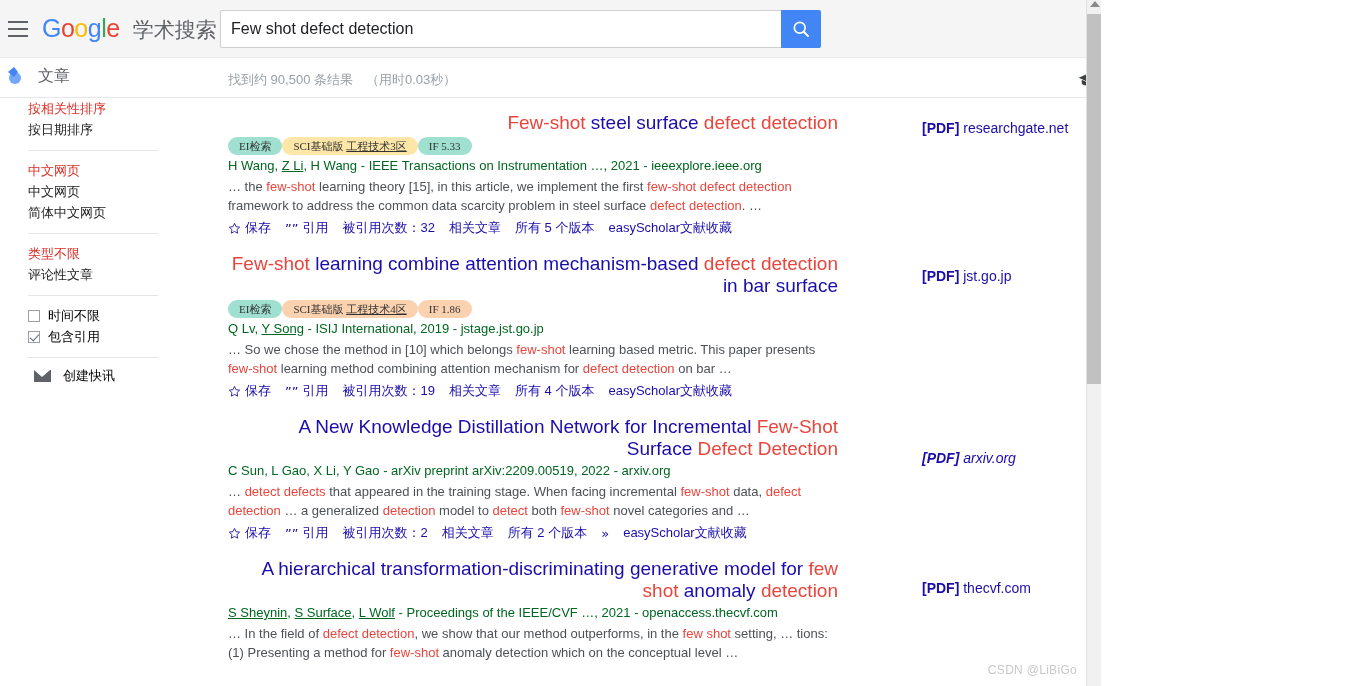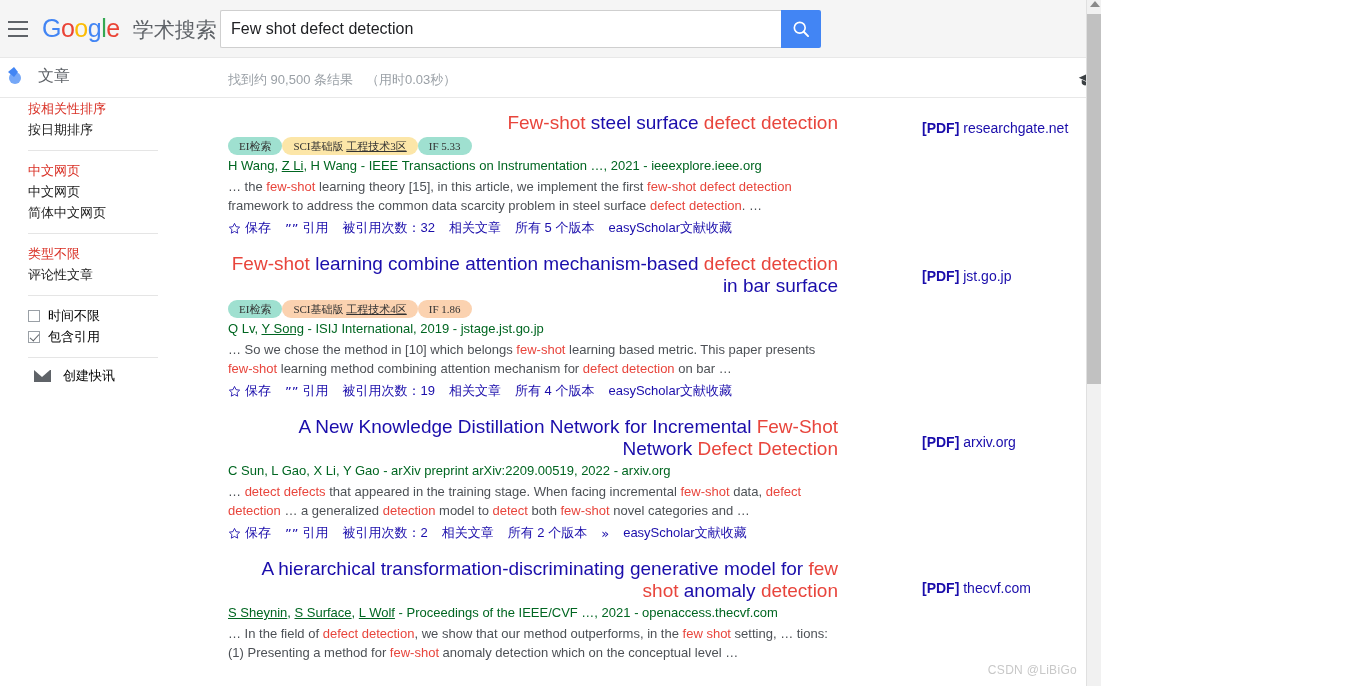--- a/index.html
+++ b/index.html
@@ -410,21 +410,21 @@
           </div>
           <div class="act">
             <span>所有 4 个版本</span>
           </div>
           <div class="act">
             <span>easyScholar文献收藏</span>
           </div>
         </div>
       </div>
       <div class="result">
-        <h3 class="res-title"><span>A New Knowledge Distillation Network for Incremental </span><span class="hl">Few-Shot</span><span> Network </span><span class="hl">Defect Detection</span></h3>
+        <h3 class="res-title"><span>A New Knowledge Distillation Network for Incremental </span><span class="hl">Few-Shot</span><span> Surface </span><span class="hl">Defect Detection</span></h3>
         <div class="res-authors"><span>C Sun, L Gao, X Li, Y Gao - arXiv preprint arXiv:2209.00519, 2022 - arxiv.org</span></div>
         <div class="res-snippet"><span>… </span><span class="hl">detect defects</span><span> that appeared in the training stage. When facing incremental </span><span class="hl">few-shot</span><span> data, </span><span class="hl">defect detection</span><span> … a generalized </span><span class="hl">detection</span><span> model to </span><span class="hl">detect</span><span> both </span><span class="hl">few-shot</span><span> novel categories and …</span></div>
         <div class="res-actions">
           <div class="act">
             <svg width="13" height="13" viewBox="0 0 24 24">
               <path d="M12 2.6l2.9 6 6.6.9-4.8 4.6 1.2 6.5L12 17.5 6.1 20.6l1.2-6.5L2.5 9.5l6.6-.9z" fill="none" stroke="#1a0dab" stroke-width="1.6"></path>
             </svg>
             <span>保存</span>
           </div>
           <div class="act">
@@ -456,15 +456,15 @@
     </div>
 
   <div class="scrollbar">
     <div class="sb-up"></div>
     <div class="sb-thumb"></div>
   </div>
 
   <div class="watermark">CSDN @LiBiGo</div>
 <div class="pdf-link" style="top: 120px;"><span class="tag">[PDF]</span><span> researchgate.net</span></div>
     <div class="pdf-link" style="top: 268px;"><span class="tag">[PDF]</span><span> jst.go.jp</span></div>
-    <div class="pdf-link" style="top: 434px;"><span class="tag">[PDF]</span><span> arxiv.org</span></div>
+    <div class="pdf-link" style="top: 450px; font-style: italic;"><span class="tag">[PDF]</span><span> arxiv.org</span></div>
     <div class="pdf-link" style="top: 580px;"><span class="tag">[PDF]</span><span> thecvf.com</span></div>
   </div>
 
 </body></html>

